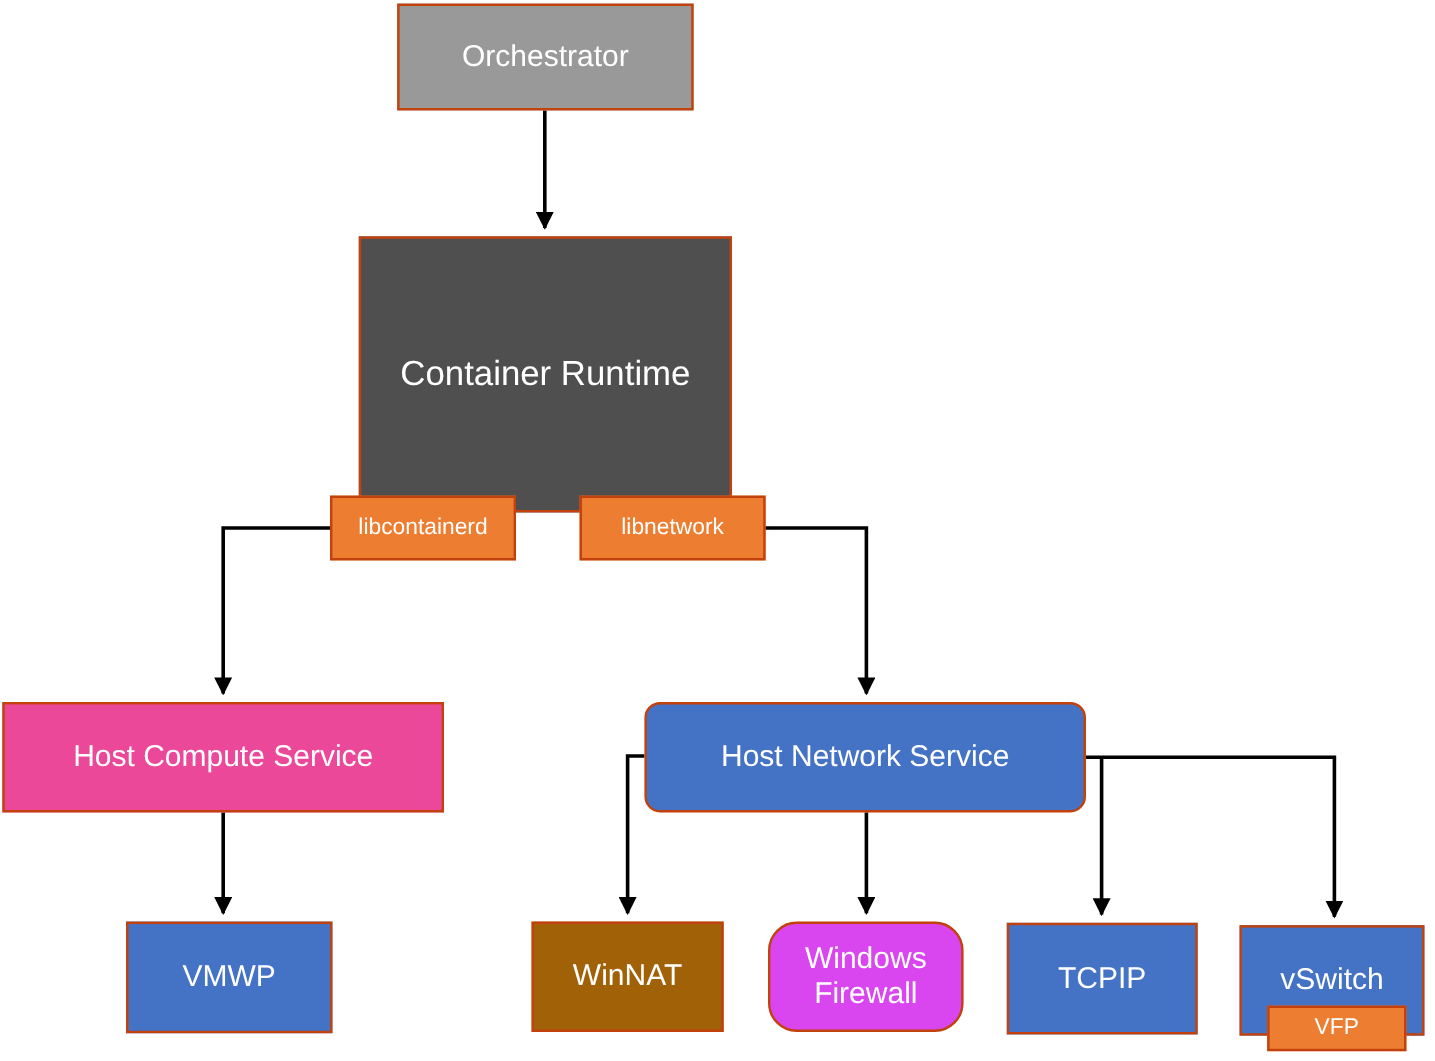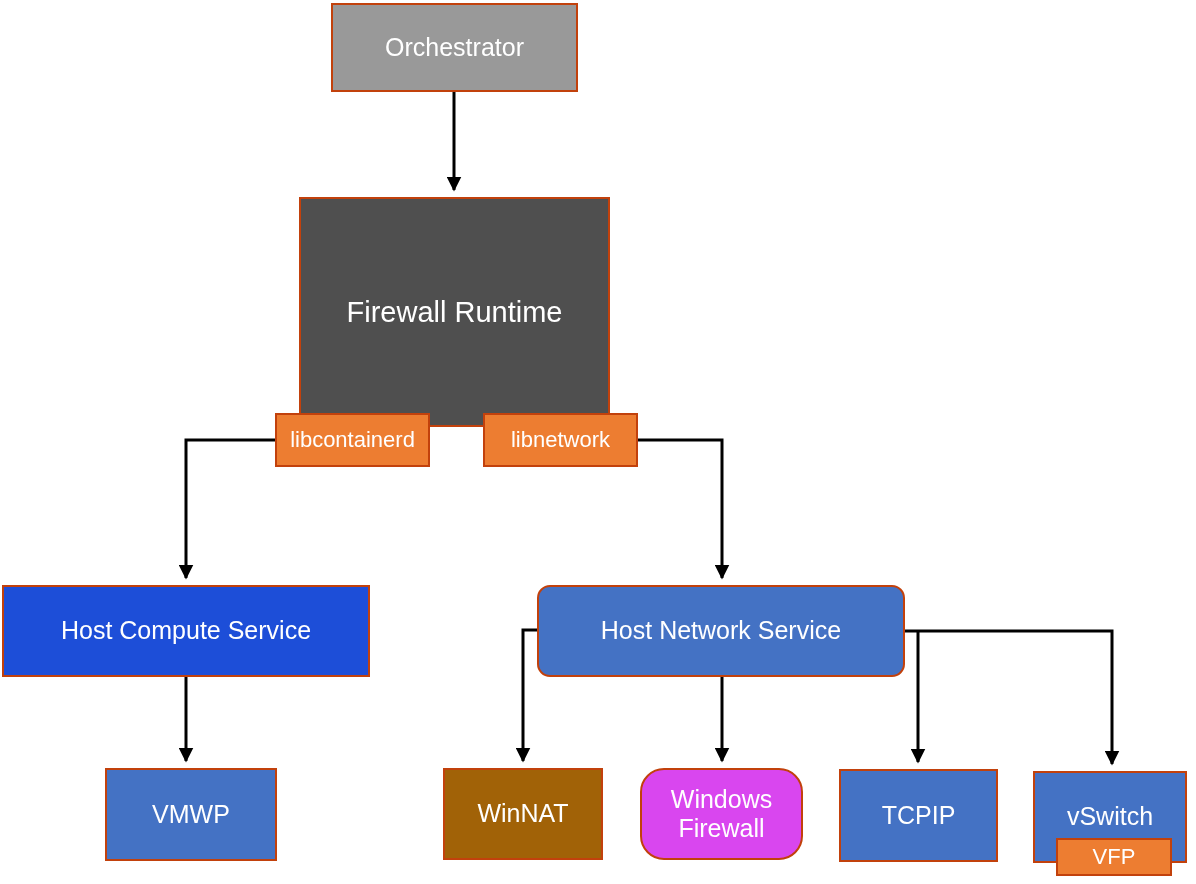--- a/index.html
+++ b/index.html
@@ -31,21 +31,21 @@
     align-items: center;
     justify-content: center;
     text-align: center;
     color: #ffffff;
     z-index: 2;
     line-height: 1.18;
   }
   .node .label { display: block; }
   .size-lg { font-size: 29px; }
   .size-md { font-size: 25px; }
-  .size-sm { font-size: 22px; }
+  .size-sm { font-size: 19px; }
 
   
   #n-orchestrator      { left: 331px; top: 3px;   width: 247px; height: 89px;  }
   #n-container-runtime { left: 299px; top: 197px; width: 311px; height: 230px; }
   #n-libcontainerd     { left: 275px; top: 413px; width: 155px; height: 54px;  z-index: 3; }
   #n-libnetwork        { left: 483px; top: 413px; width: 155px; height: 54px;  z-index: 3; }
   #n-host-compute      { left: 2px;   top: 585px; width: 368px; height: 92px;  }
   #n-host-network      { left: 537px; top: 585px; width: 368px; height: 92px; border-radius: 13px;  }
   #n-vmwp              { left: 105px; top: 768px; width: 172px; height: 93px;  }
   #n-winnat            { left: 443px; top: 768px; width: 160px; height: 92px;  }
@@ -75,32 +75,32 @@
       <path d="M905,631 L1112,631 L1112,764" marker-end="url(#arrow)"></path>
       <path d="M918,631 L918,762" marker-end="url(#arrow)"></path>
     </g>
   </svg>
 
   <div class="node size-md" id="n-orchestrator" style="background-color: rgb(153, 153, 153);">
     <span class="label">Orchestrator</span>
   </div>
 
   <div class="node size-lg" id="n-container-runtime" style="background-color: rgb(79, 79, 79);">
-    <span class="label">Firewall Runtime</span>
+    <span class="label">Container Runtime</span>
   </div>
 
   <div class="node size-sm" id="n-libcontainerd" style="background-color: rgb(237, 125, 49);">
     <span class="label">libcontainerd</span>
   </div>
 
   <div class="node size-sm" id="n-libnetwork" style="background-color: rgb(237, 125, 49);">
     <span class="label">libnetwork</span>
   </div>
 
-  <div class="node size-md" id="n-host-compute" style="background-color: #1d4ed8;">
+  <div class="node size-md" id="n-host-compute" style="background-color: #ec4899;">
     <span class="label">Host Compute Service</span>
   </div>
 
   <div class="node size-md" id="n-host-network" style="background-color: rgb(68, 114, 196);">
     <span class="label">Host Network Service</span>
   </div>
 
   <div class="node size-md" id="n-vmwp" style="background-color: rgb(68, 114, 196);">
     <span class="label">VMWP</span>
   </div>

